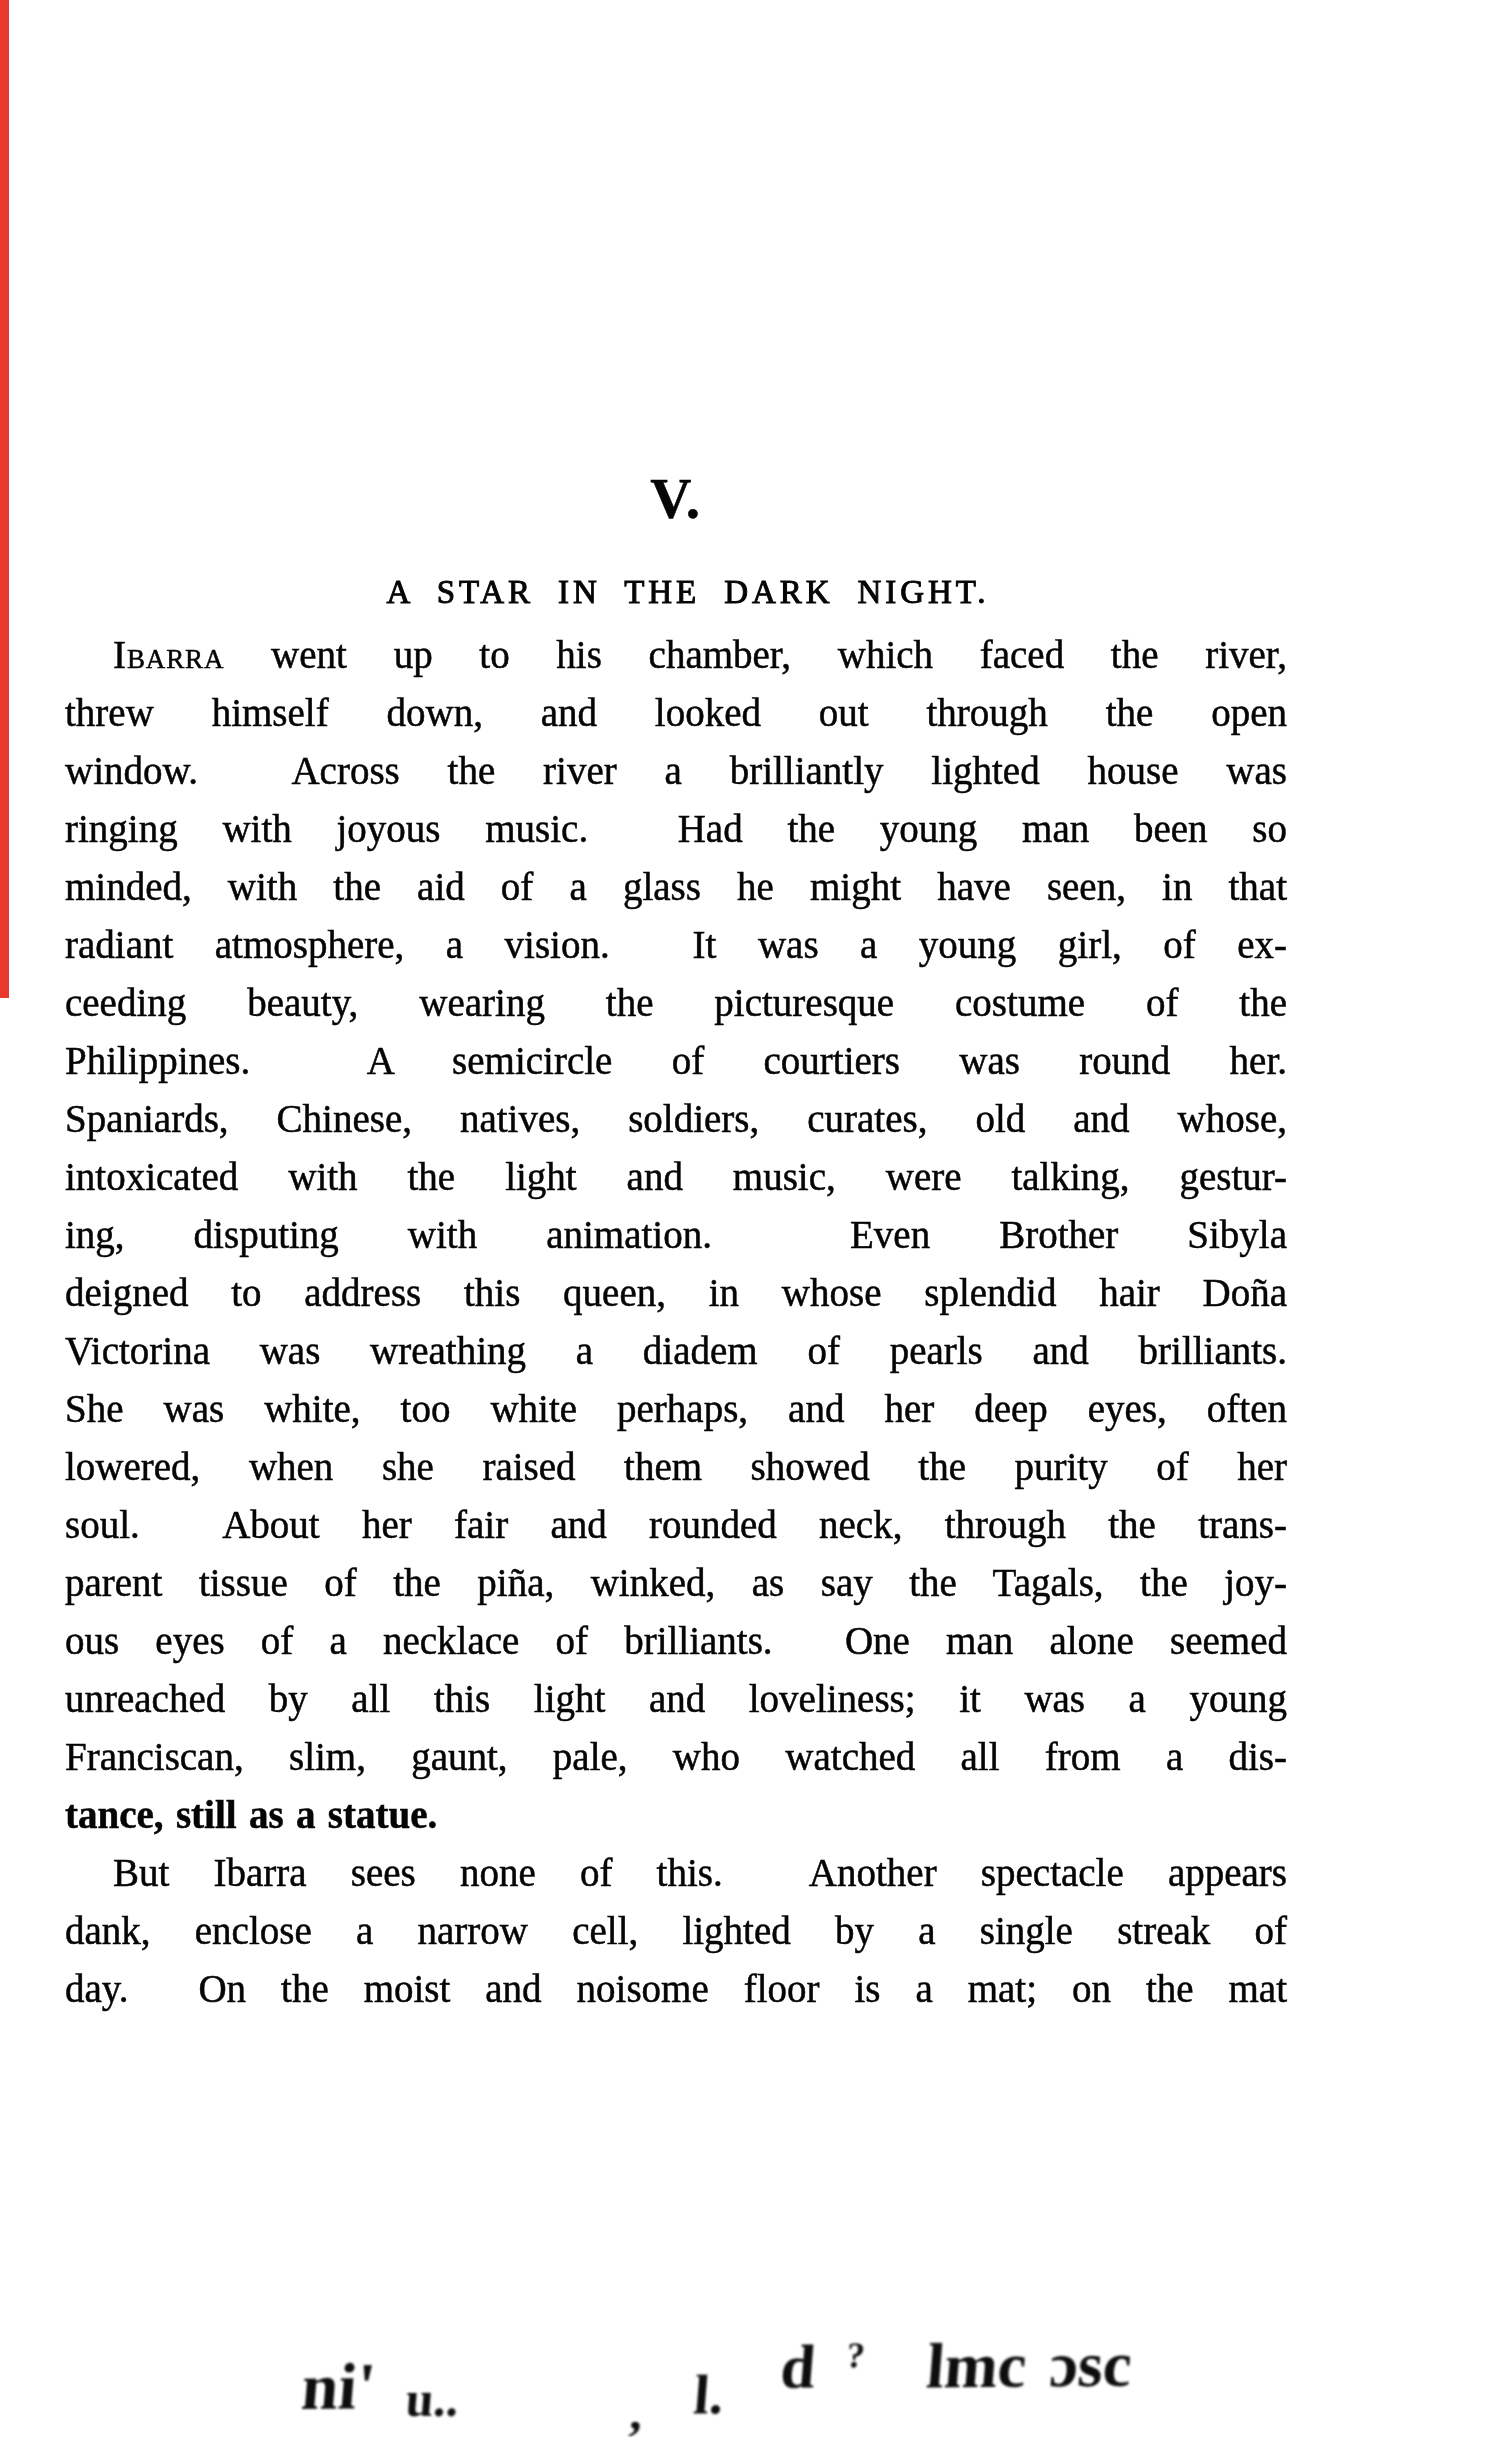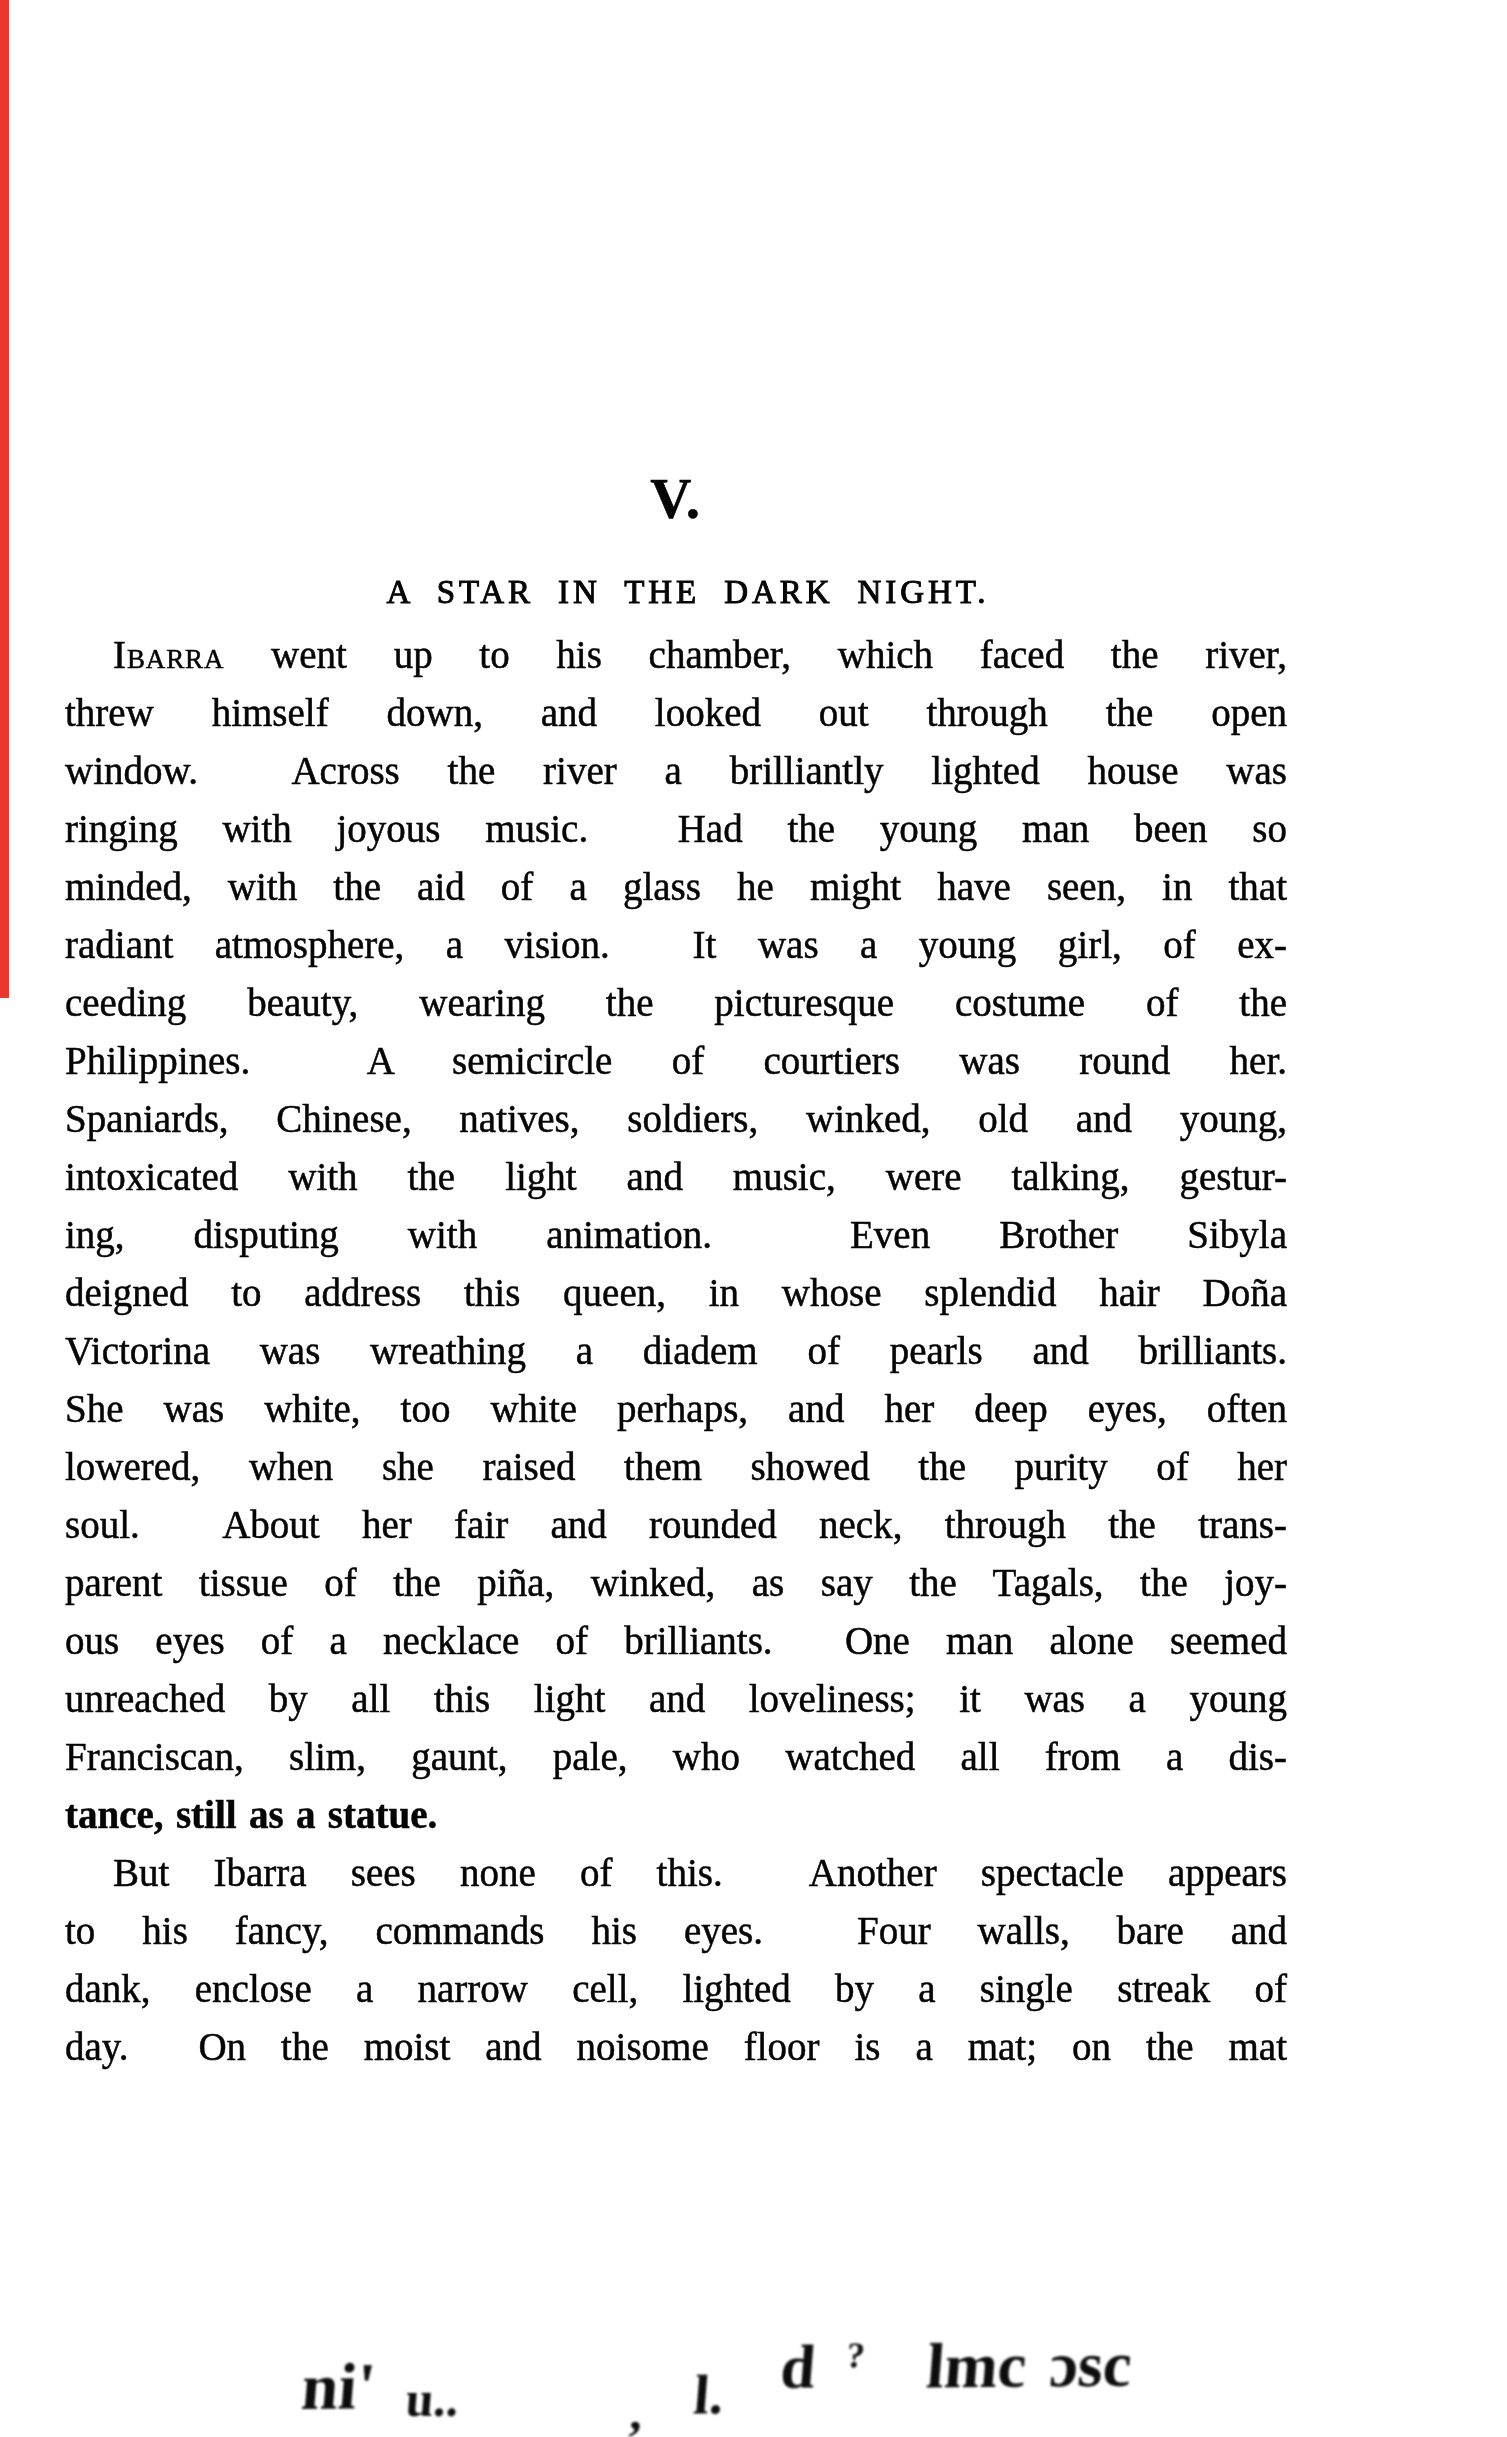--- a/index.html
+++ b/index.html
@@ -73,35 +73,34 @@
 
   <div class="body-text" id="body-text">
       <div class="line indent"><span class="lead-sc">Ibarra</span> went up to his chamber, which faced the river,</div>
       <div class="line">threw himself down, and looked out through the open</div>
       <div class="line">window.&nbsp; Across the river a brilliantly lighted house was</div>
       <div class="line">ringing with joyous music.&nbsp; Had the young man been so</div>
       <div class="line">minded, with the aid of a glass he might have seen, in that</div>
       <div class="line">radiant atmosphere, a vision.&nbsp; It was a young girl, of ex-</div>
       <div class="line">ceeding beauty, wearing the picturesque costume of the</div>
       <div class="line">Philippines.&nbsp; A semicircle of courtiers was round her.</div>
-      <div class="line">Spaniards, Chinese, natives, soldiers, winked, old and young,</div>
+      <div class="line">Spaniards, Chinese, natives, soldiers, curates, old and whose,</div>
       <div class="line">intoxicated with the light and music, were talking, gestur-</div>
       <div class="line">ing, disputing with animation.&nbsp; Even Brother Sibyla</div>
       <div class="line">deigned to address this queen, in whose splendid hair Doña</div>
       <div class="line">Victorina was wreathing a diadem of pearls and brilliants.</div>
       <div class="line">She was white, too white perhaps, and her deep eyes, often</div>
       <div class="line">lowered, when she raised them showed the purity of her</div>
       <div class="line">soul.&nbsp; About her fair and rounded neck, through the trans-</div>
       <div class="line">parent tissue of the piña, winked, as say the Tagals, the joy-</div>
       <div class="line">ous eyes of a necklace of brilliants.&nbsp; One man alone seemed</div>
       <div class="line">unreached by all this light and loveliness; it was a young</div>
       <div class="line">Franciscan, slim, gaunt, pale, who watched all from a dis-</div>
       <div class="line flush">tance, still as a statue.</div>
       <div class="line indent">But Ibarra sees none of this.&nbsp; Another spectacle appears</div>
-      <div class="line">to his fancy, commands his eyes.&nbsp; Four walls, bare and</div>
       <div class="line">dank, enclose a narrow cell, lighted by a single streak of</div>
       <div class="line">day.&nbsp; On the moist and noisome floor is a mat; on the mat</div>
     </div>
 
   <div class="bleed" id="bleed">
       <span style="left: 302px; top: 14px; font-size: 66px;">ni'</span>
       <span style="left: 406px; top: 35px; font-size: 50px;">u..</span>
       <span style="left: 630px; top: 50px; font-size: 50px;">,</span>
       <span style="left: 694px; top: 29.5px; font-size: 56px;">l.</span>
       <span style="left: 781px; top: 0px; font-size: 62px;">d</span>

